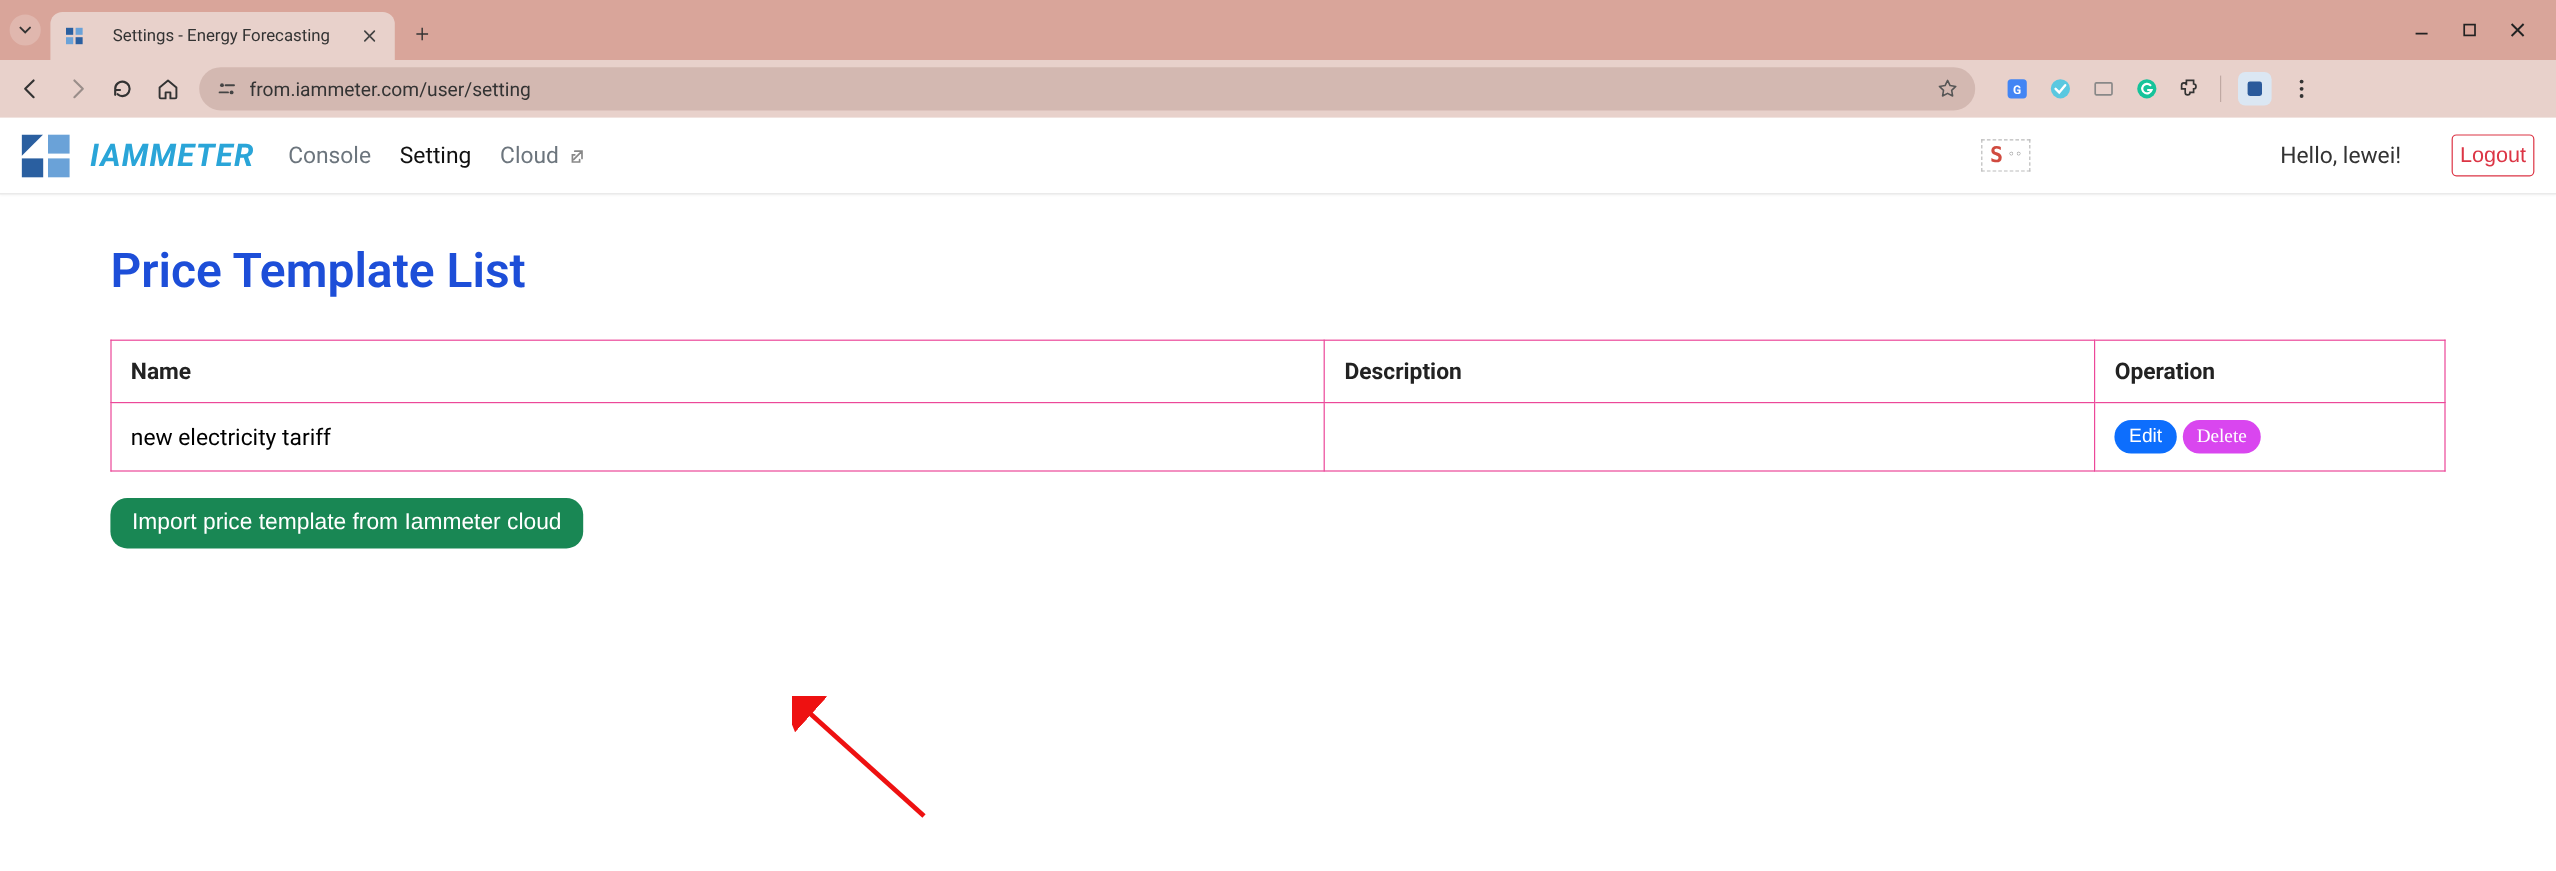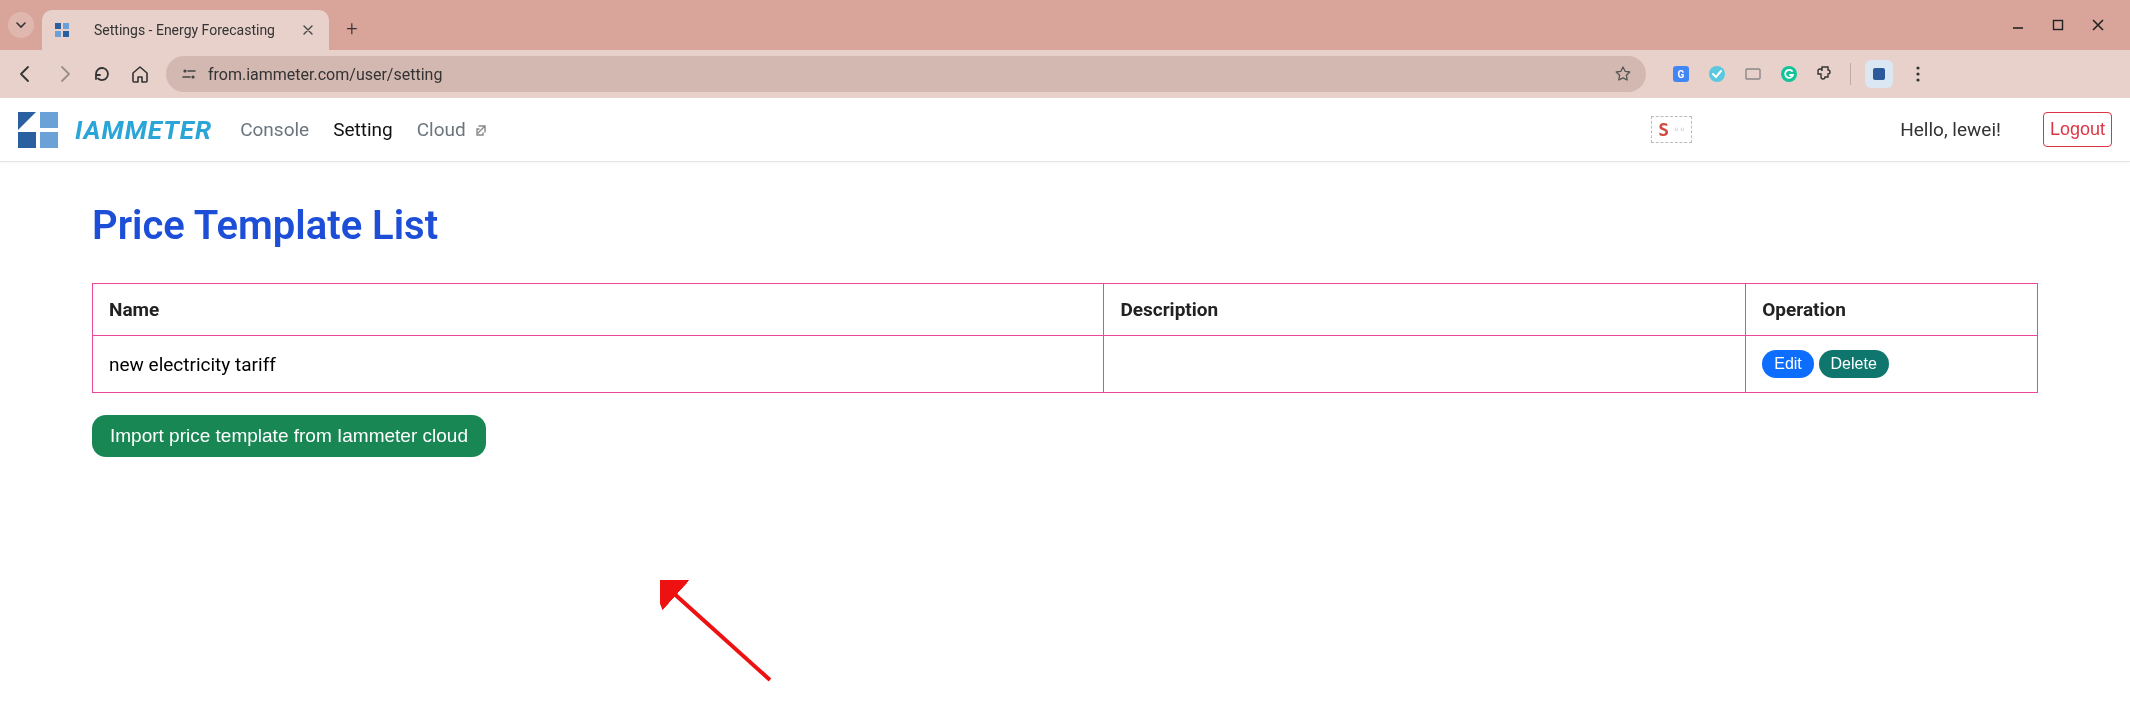--- a/index.html
+++ b/index.html
@@ -175,21 +175,21 @@
     display:inline-block;
     border:none;
     border-radius:14px;
     padding:7px 14px;
     font-size:17px;
     color:#fff;
     cursor:pointer;
   }
   .btn-sm { padding:5px 12px; font-size:16px;}
   .btn-primary { background:#0d6efd;}
-  .btn-danger { background:#0f766e;}
+  .btn-danger { background:#d946ef;font-family:Liberation Serif, serif;}
   .btn-success { background:#198754;}
   .action-row {
     margin-top: 22px;
     display:flex;
     gap:14px;
   }
   .action-row .btn { font-size:19px; padding:10px 18px;}
 
   
   .arrow-annot {

